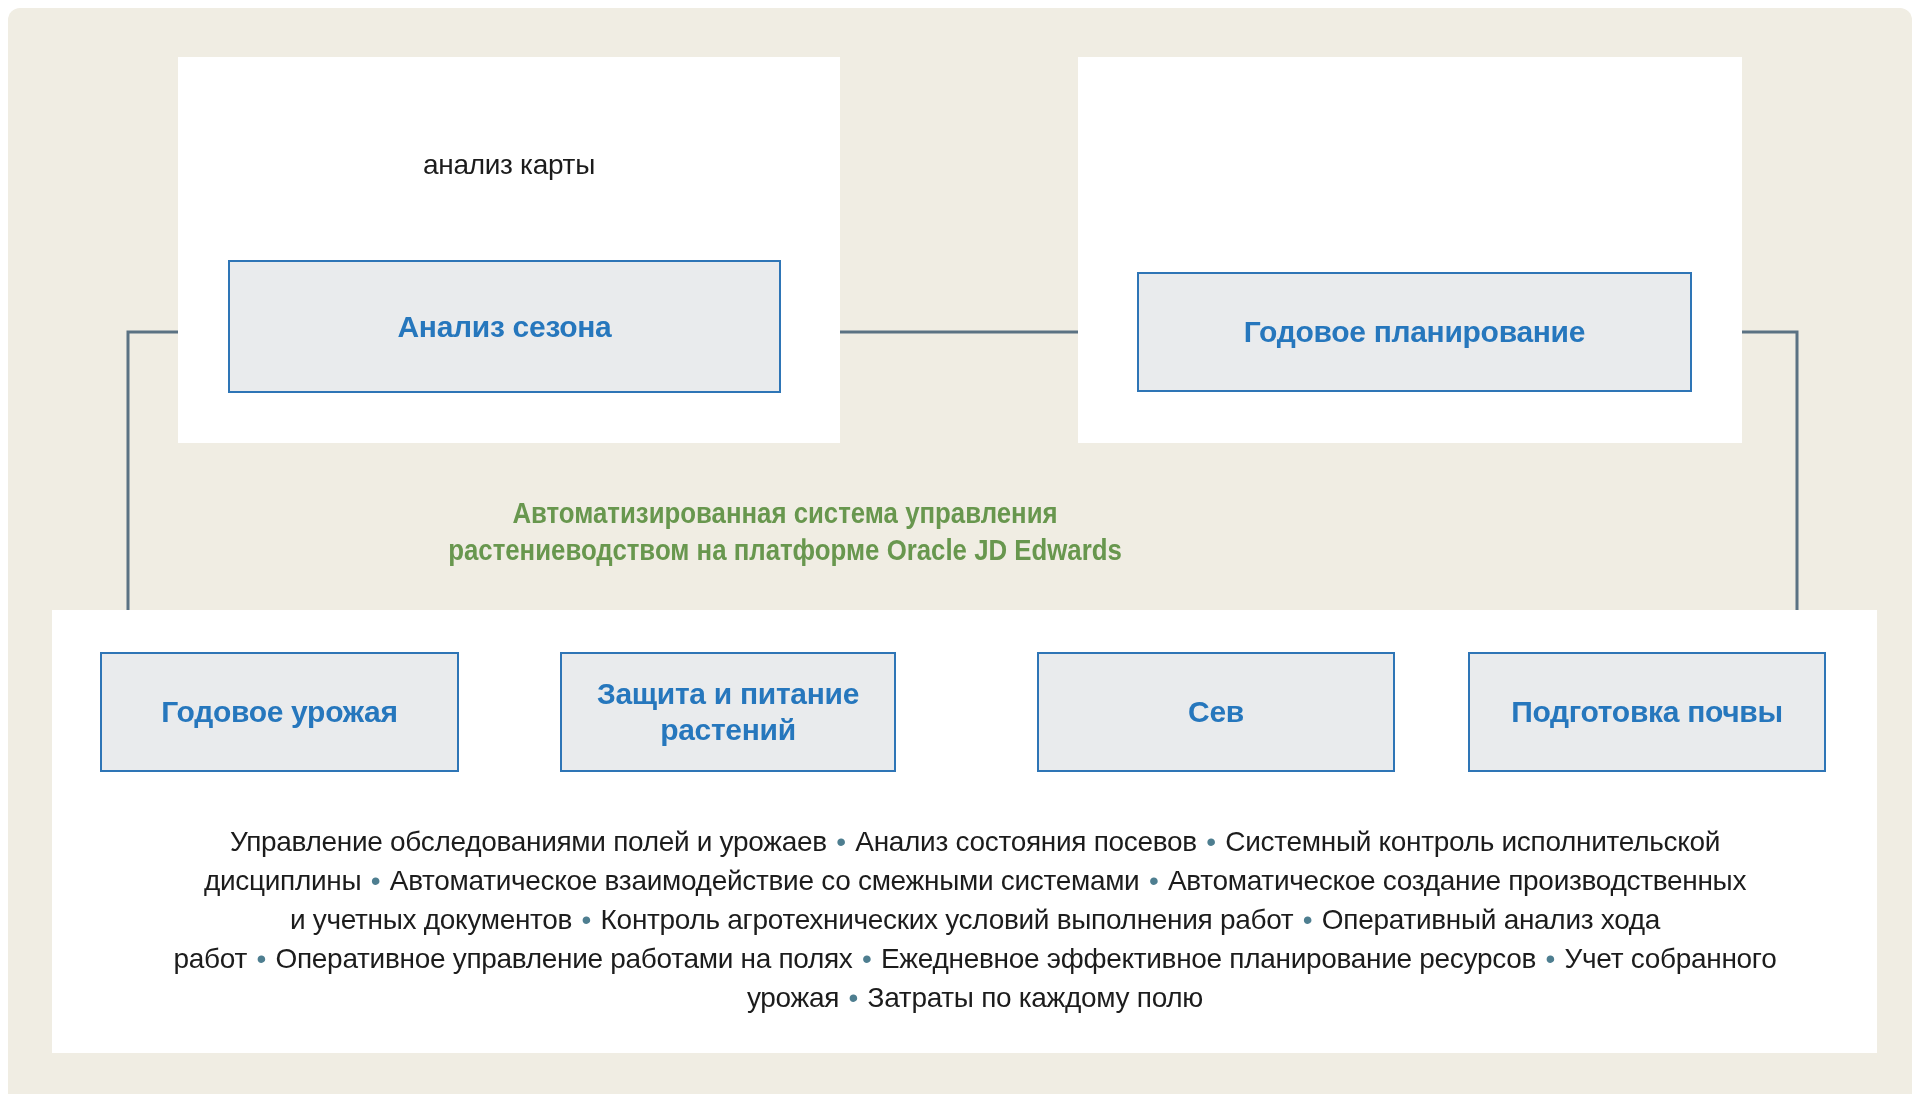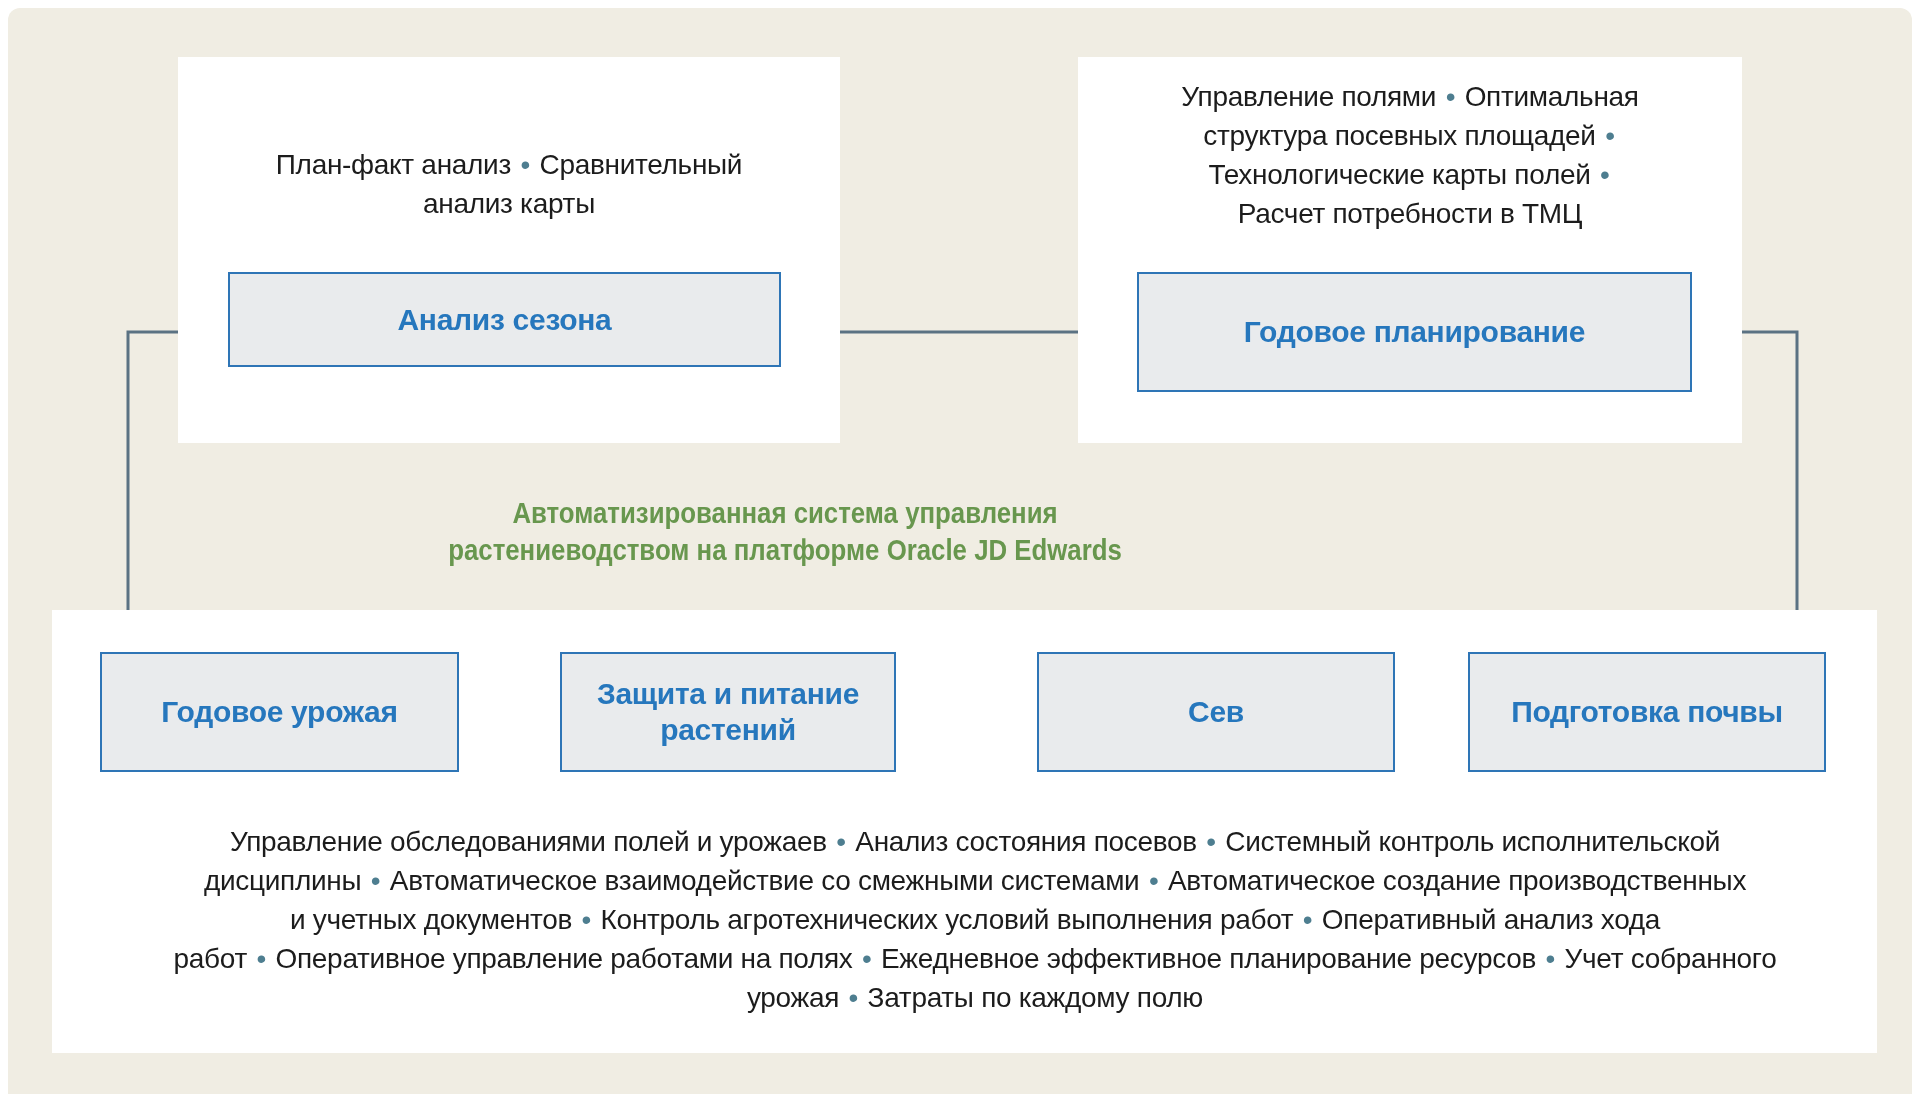--- a/index.html
+++ b/index.html
@@ -12,21 +12,21 @@
   .card-operations{left:52px;top:610px;width:1825px;height:443px;}
   .ann{position:absolute;left:0;right:0;text-align:center;color:#1c1c1c;font-size:28px;line-height:39px;letter-spacing:-0.3px;}
   .ann div{white-space:nowrap;}
   .ann-season{top:88px;}
   .ann-planning{top:20px;}
   .ann-operations{top:212px;font-size:28px;padding-left:21px;}
   .dot{color:#4e7e90;padding:0 2px;}
   .node{position:absolute;box-sizing:border-box;background:#e9ebed;border:2px solid #2e75b6;
         display:flex;align-items:center;justify-content:center;text-align:center;
         color:#2677bd;font-weight:bold;font-size:30px;line-height:36px;letter-spacing:-0.3px;}
-  .node-season{left:50px;top:215px;width:553px;height:95px;}
+  .node-season{left:50px;top:203px;width:553px;height:133px;}
   .node-planning{left:59px;top:215px;width:555px;height:120px;}
   .node-op{top:42px;height:120px;}
   .node-harvest{left:48px;width:359px;}
   .node-protection{left:508px;width:336px;padding:0 30px;}
   .node-sowing{left:957px;width:358px;margin-left:28px;}
   .node-soil{left:1416px;width:358px;}
   .green-title{position:absolute;left:385px;top:494px;width:800px;text-align:center;
                color:#68974e;font-weight:bold;font-size:30px;line-height:37px;
                transform:scaleX(0.86);transform-origin:50% 0;}
   .arrows{position:absolute;left:0;top:0;width:1920px;height:1094px;pointer-events:none;}
@@ -48,35 +48,28 @@
     <path d="M781 332 H1128" marker-end="url(#arrowhead)"></path>
     <path d="M1692 332 H1797 V636" marker-end="url(#arrowhead)"></path>
     <path d="M1468 712 H1379" marker-end="url(#arrowhead)"></path>
     <path d="M1009 712 H928" marker-end="url(#arrowhead)"></path>
     <path d="M560 712 H467" marker-end="url(#arrowhead)"></path>
     <path d="M128 650 V332 H220" marker-end="url(#arrowhead)"></path>
   </svg>
 
   <div class="card card-season">
     <div class="ann ann-season">
-        <div>План-факт анализ <span class="dot">•</span> Сравнительный</div>
         <div>анализ карты</div>
       </div>
     <div class="node node-season">
       <span>Анализ сезона</span>
     </div>
   </div>
 
   <div class="card card-planning">
-    <div class="ann ann-planning">
-        <div>Управление полями <span class="dot">•</span> Оптимальная</div>
-        <div>структура посевных площадей <span class="dot">•</span></div>
-        <div>Технологические карты полей <span class="dot">•</span></div>
-        <div>Расчет потребности в ТМЦ</div>
-      </div>
     <div class="node node-planning">
       <span>Годовое планирование</span>
     </div>
   </div>
 
   <div class="green-title">
       <div>Автоматизированная система управления</div>
       <div>растениеводством на платформе Oracle JD Edwards</div>
     </div>
 

